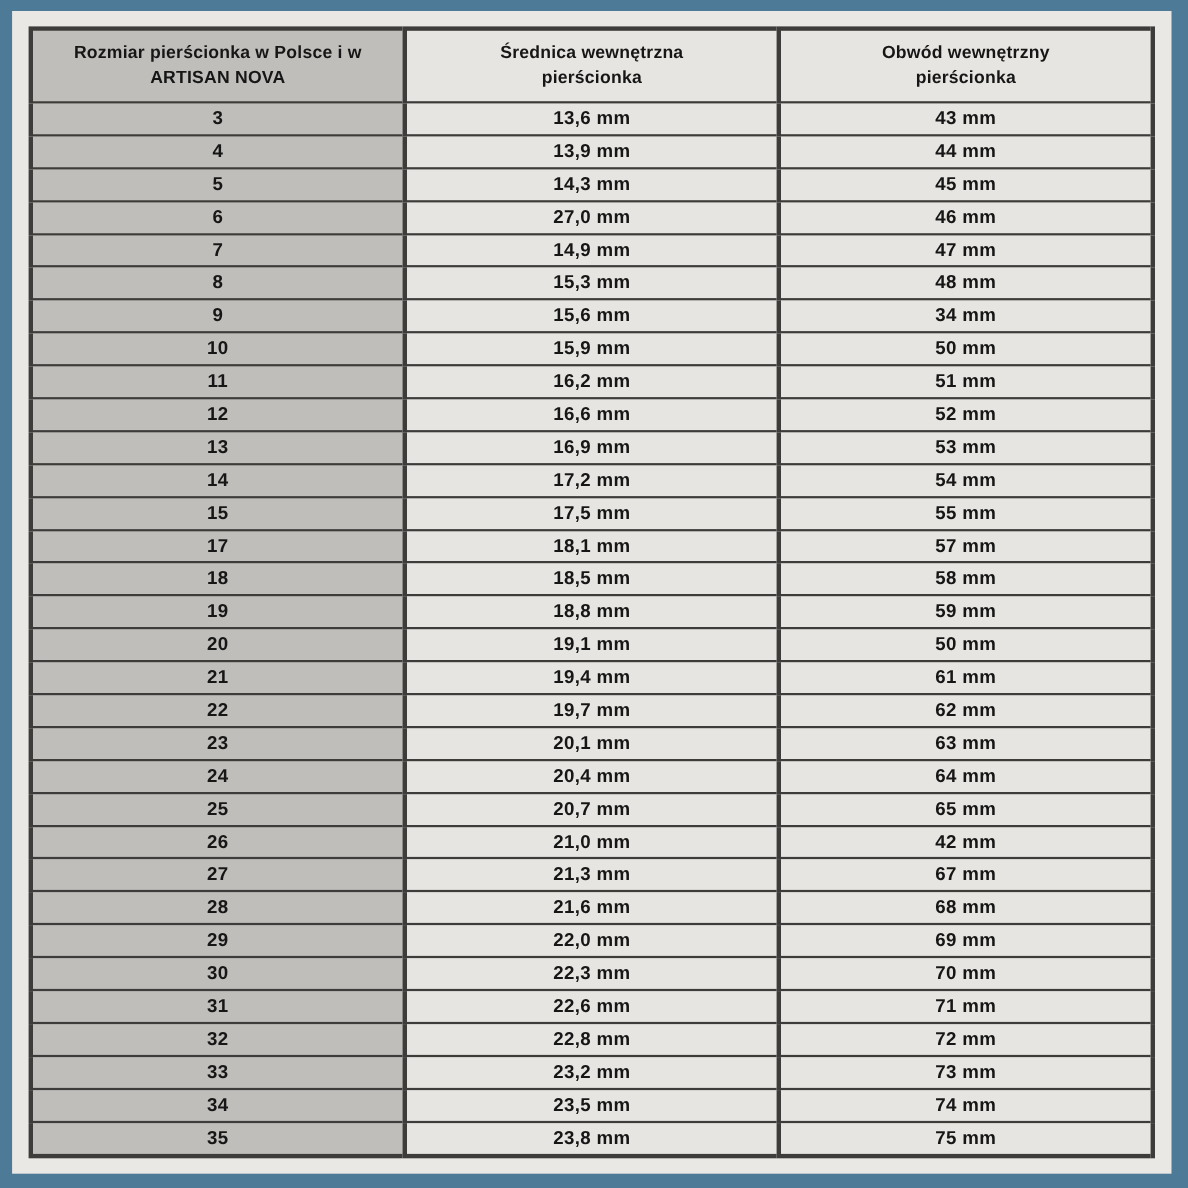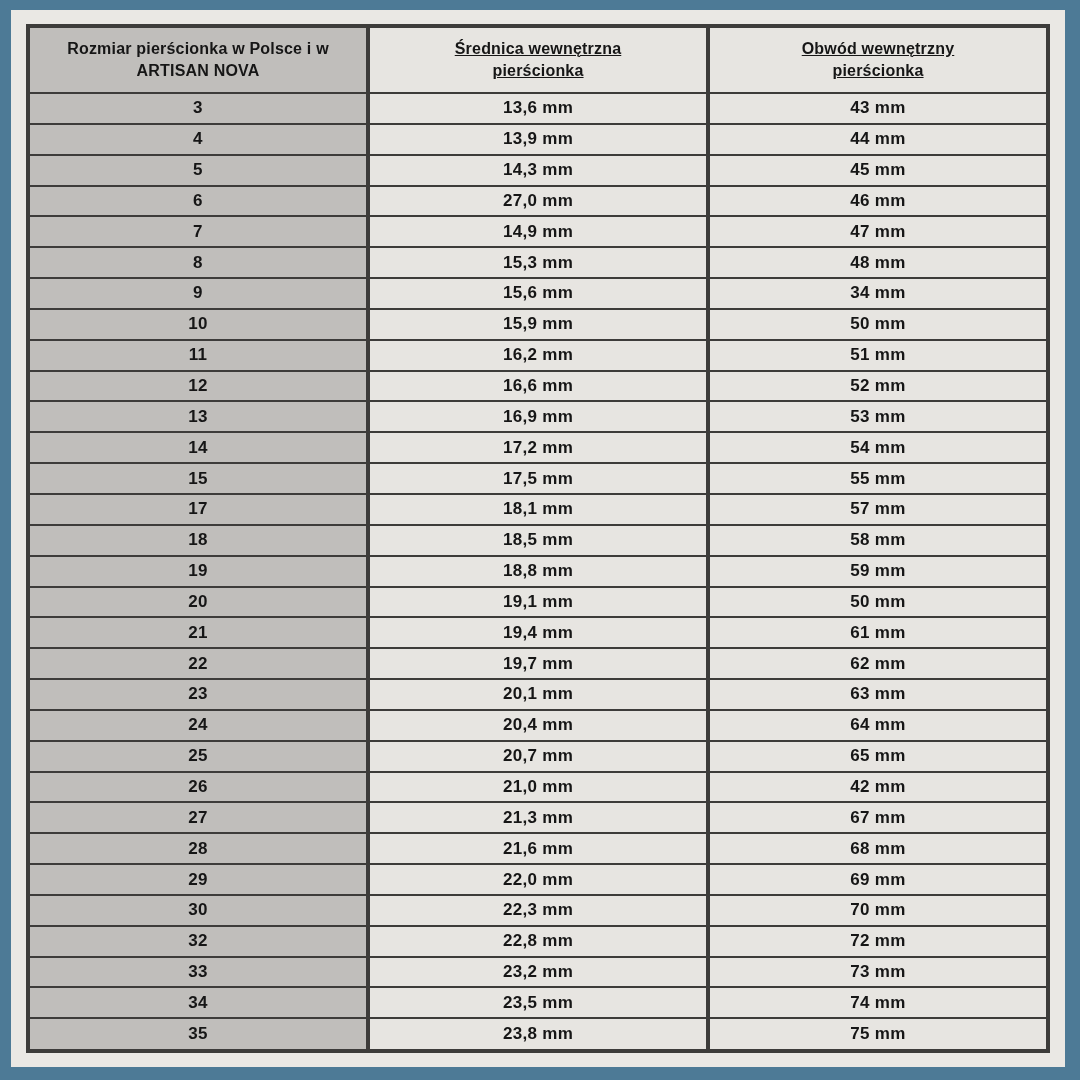--- a/index.html
+++ b/index.html
@@ -44,21 +44,20 @@
     line-height: 1.4;
     letter-spacing: 0.2px;
   }
   th.col-size {
     background: var(--size-col, #c2c0bd);
     padding: 0 26px;
   }
   th.col-diameter, th.col-circumference {
     background: var(--value-cell, #e7e5e1);
     padding: 0 44px;
-    text-decoration: underline;
   }
   td {
     font-size: 17px;
     letter-spacing: 0.3px;
     padding: 0 6px;
   }
   td.cell-size { background: var(--size-col, #c2c0bd); }
   td.cell-diameter, td.cell-circumference { background: var(--value-cell, #e7e5e1); }
 </style>
 </head>
@@ -204,20 +203,25 @@
     <td class="cell-size">29</td>
     <td class="cell-diameter">22,0 mm</td>
     <td class="cell-circumference">69 mm</td>
   </tr>
           <tr>
     <td class="cell-size">30</td>
     <td class="cell-diameter">22,3 mm</td>
     <td class="cell-circumference">70 mm</td>
   </tr>
           <tr>
+    <td class="cell-size">31</td>
+    <td class="cell-diameter">22,6 mm</td>
+    <td class="cell-circumference">71 mm</td>
+  </tr>
+          <tr>
     <td class="cell-size">32</td>
     <td class="cell-diameter">22,8 mm</td>
     <td class="cell-circumference">72 mm</td>
   </tr>
           <tr>
     <td class="cell-size">33</td>
     <td class="cell-diameter">23,2 mm</td>
     <td class="cell-circumference">73 mm</td>
   </tr>
           <tr>

